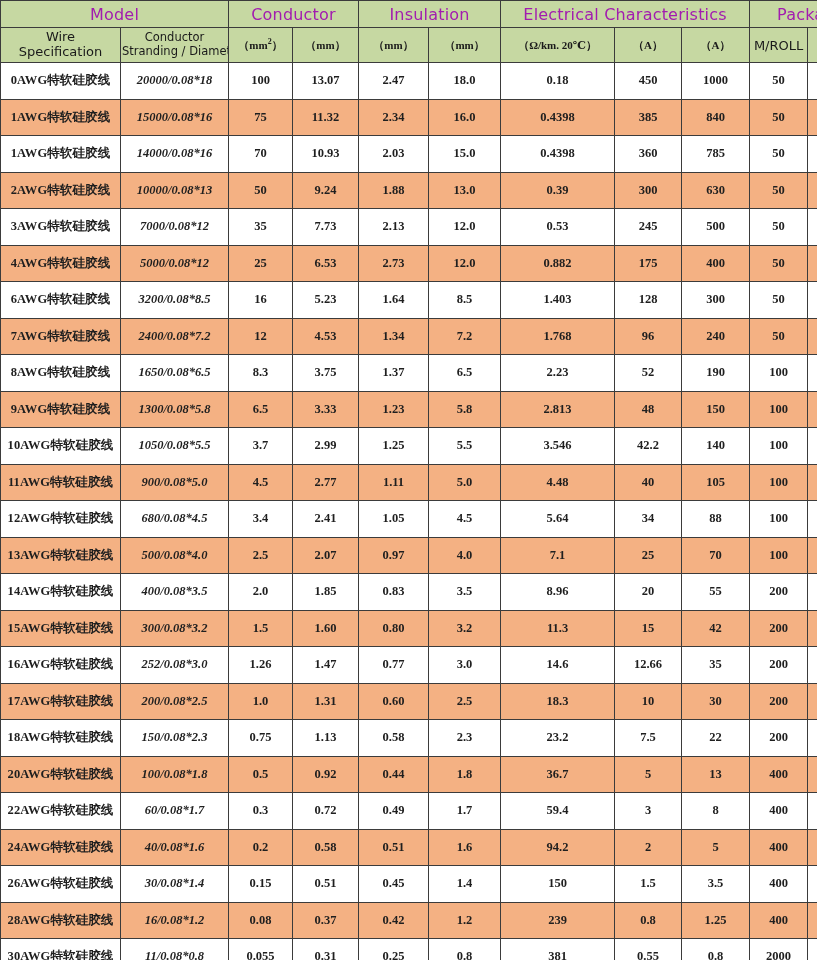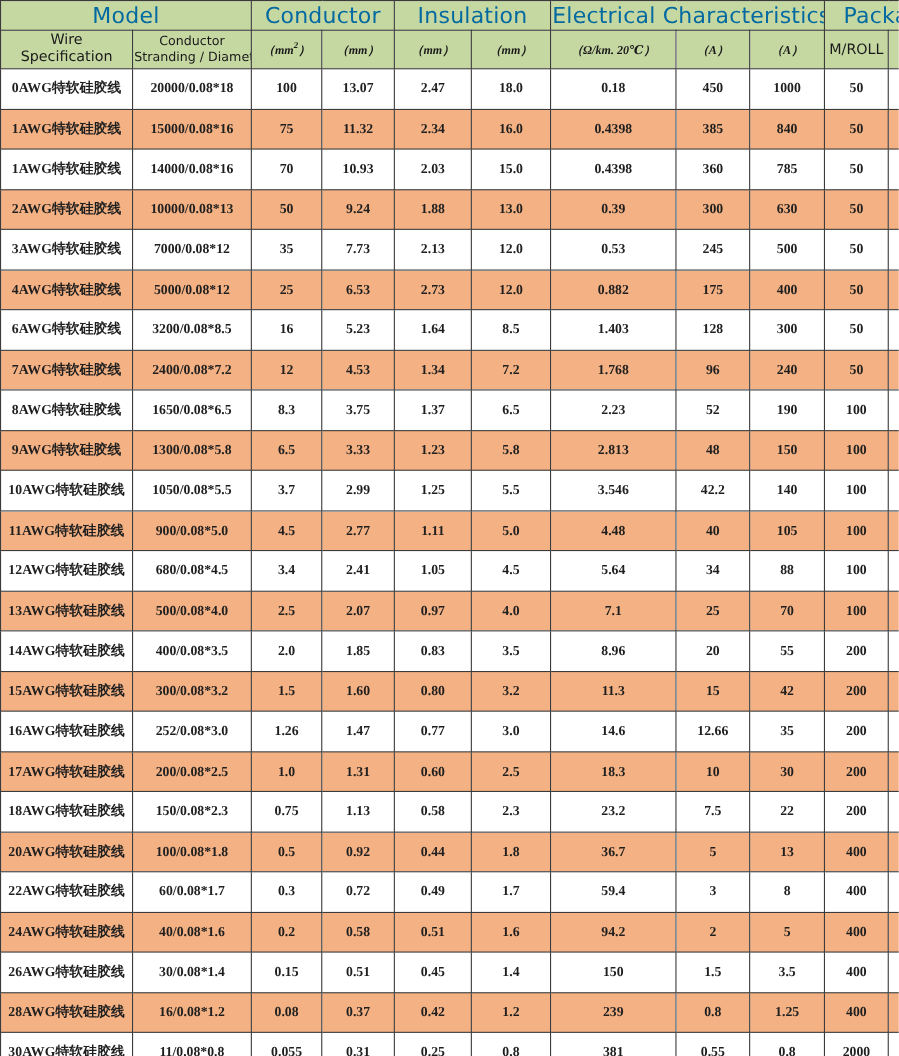--- a/index.html
+++ b/index.html
@@ -25,34 +25,33 @@
     vertical-align: middle;
     padding: 0 1px;
     overflow: hidden;
     white-space: nowrap;
   }
   
   .hdr-group {
     background: #c6d8a2;
     font-family: "DejaVu Sans", "Liberation Sans", sans-serif;
     font-weight: normal;
-    font-size: 20px;
-    color: #0369a1;
+    font-size: 16px;
+    color: #a21caf;
     height: 26px;
     letter-spacing: 0.2px;
   }
   
   .hdr-unit {
     background: #c6d8a2;
     font-family: "Liberation Serif", "DejaVu Serif", serif;
     font-weight: bold;
     font-size: 11px;
     color: #1a1a1a;
     height: 34px;
-    font-style: italic;
   }
   .hdr-unit .sup { font-size: 8px; vertical-align: super; }
   
   .hdr-wire {
     background: #c6d8a2;
     font-family: "DejaVu Sans", "Liberation Sans", sans-serif;
     font-size: 13px;
     font-weight: normal;
     line-height: 1.15;
     color: #1a1a1a;
@@ -80,21 +79,21 @@
   #spec-table tbody td {
     font-size: 12.5px;
     font-weight: bold;
     color: #1f1f1f;
     height: 35.5px;
   }
   td.c-model {
     font-size: 11.5px;
     letter-spacing: 0.1px;
   }
-  td.c-strand { font-size: 12.5px; }
+  td.c-strand { font-size: 12.5px; font-style: italic; }
 </style>
 </head>
 <body>
 
 <table id="spec-table">
   <colgroup>
     <col style="width:120px">
       <col style="width:108px">
       <col style="width:64px">
     <col style="width:66px">

